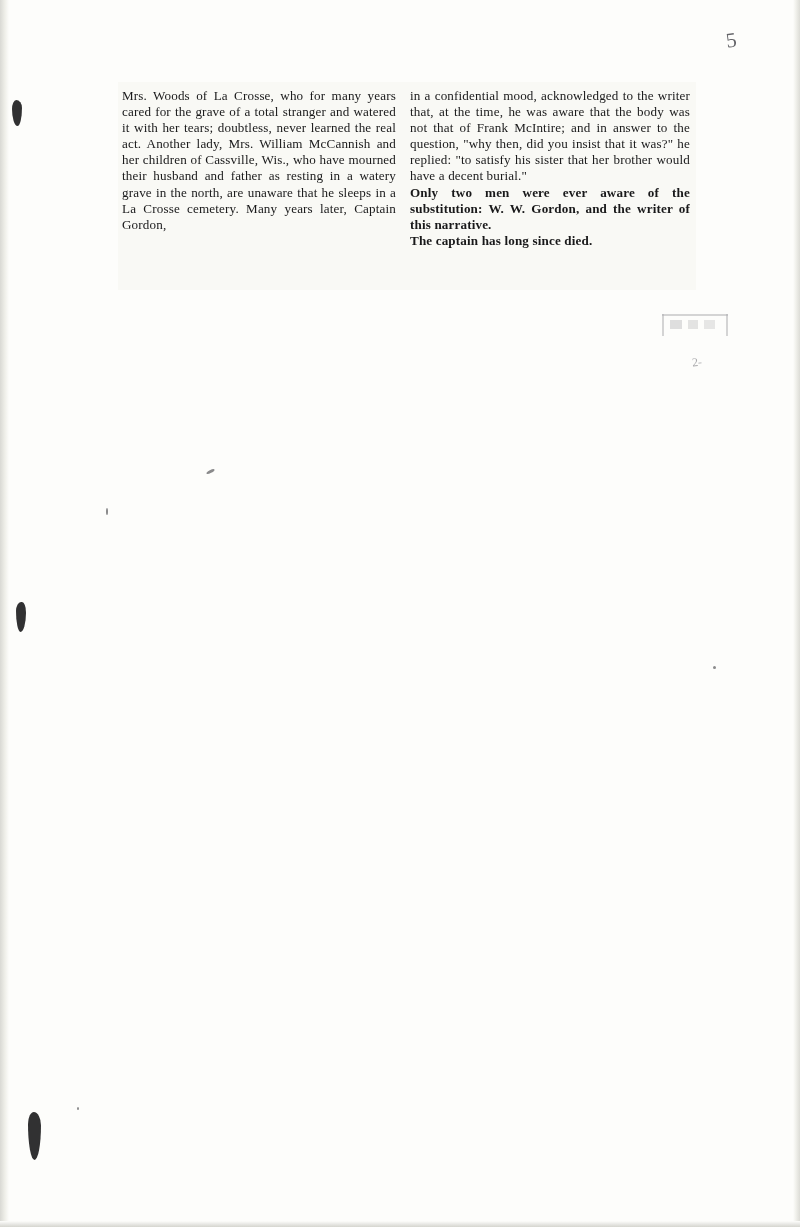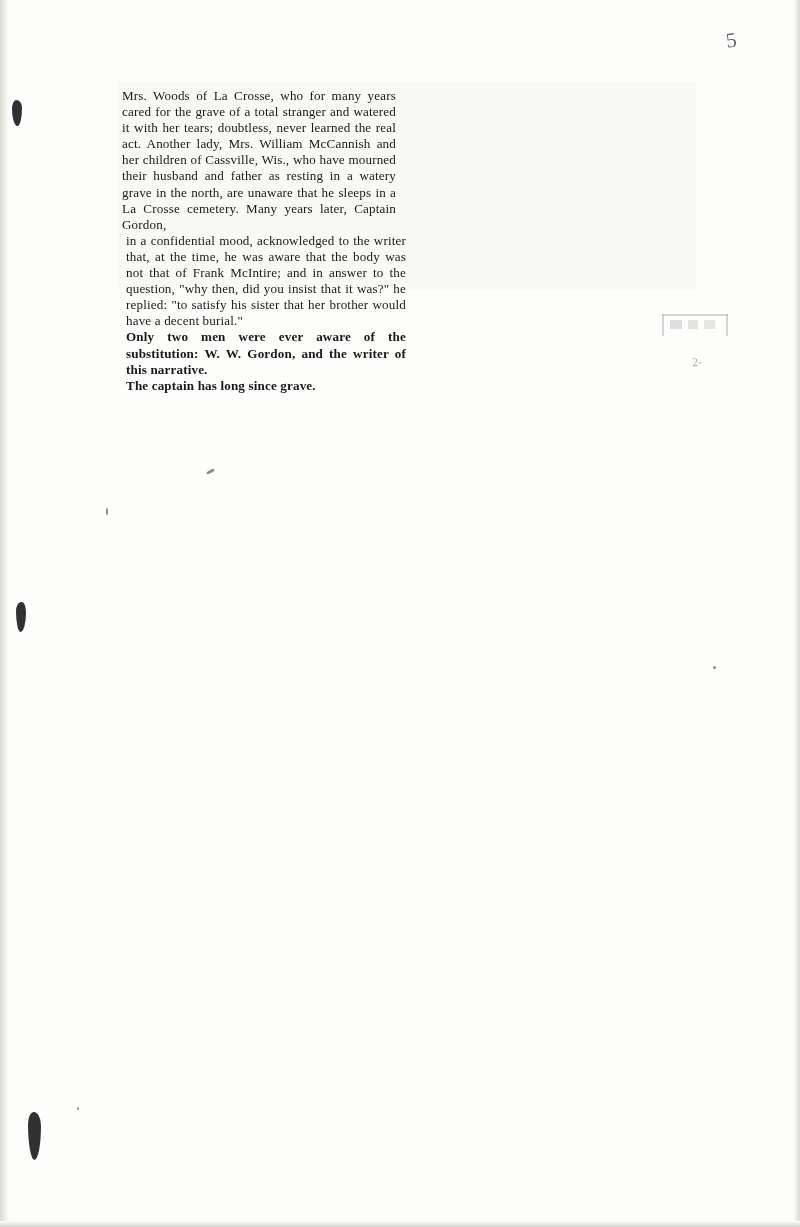--- a/index.html
+++ b/index.html
@@ -38,21 +38,20 @@
   }
 
   
   .clipping {
     position: absolute;
     left: 122px;
     top: 88px;
     width: 568px;
     display: flex;
     gap: 0px;
-    flex-direction: column;
   }
   .col {
     width: 284px;
     box-sizing: border-box;
   }
   .col-left { padding-right: 10px; }
   .col-right { padding-left: 4px; }
 
   .col p {
     margin: 0;
@@ -160,21 +159,21 @@
 
   <div class="clip-bg"></div>
 
   <div class="clipping">
     <div class="col col-left">
       <p class="para">Mrs. Woods of La Crosse, who for many years cared for the grave of a total stranger and watered it with her tears; doubtless, never learned the real act. Another lady, Mrs. William McCannish and her children of Cassville, Wis., who have mourned their husband and father as resting in a watery grave in the north, are unaware that he sleeps in a La Crosse cemetery. Many years later, Captain Gordon,</p>
     </div>
     <div class="col col-right">
       <p class="para">in a confidential mood, acknowledged to the writer that, at the time, he was aware that the body was not that of Frank McIntire; and in answer to the question, "why then, did you insist that it was?" he replied: "to satisfy his sister that her brother would have a decent burial."</p>
       <p class="para">Only two men were ever aware of the substitution: W. W. Gordon, and the writer of this narrative.</p>
-      <p class="para">The captain has long since grave.</p>
+      <p class="para">The captain has long since died.</p>
     </div>
   </div>
 
   <div class="stamp">
     <div class="s-line" style="left:2px; top:4px; width:66px; height:2px;"></div>
     <div class="s-line" style="left:2px; top:4px; width:2px; height:22px;"></div>
     <div class="s-line" style="left:66px; top:4px; width:2px; height:22px;"></div>
     <div class="s-line" style="left:10px; top:10px; width:12px; height:9px; opacity:0.4;"></div>
     <div class="s-line" style="left:28px; top:10px; width:10px; height:9px; opacity:0.35;"></div>
     <div class="s-line" style="left:44px; top:10px; width:11px; height:9px; opacity:0.3;"></div>

